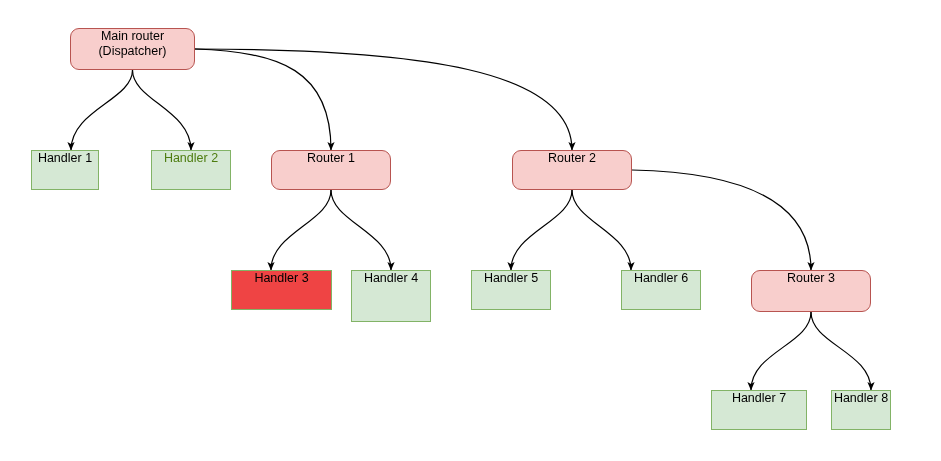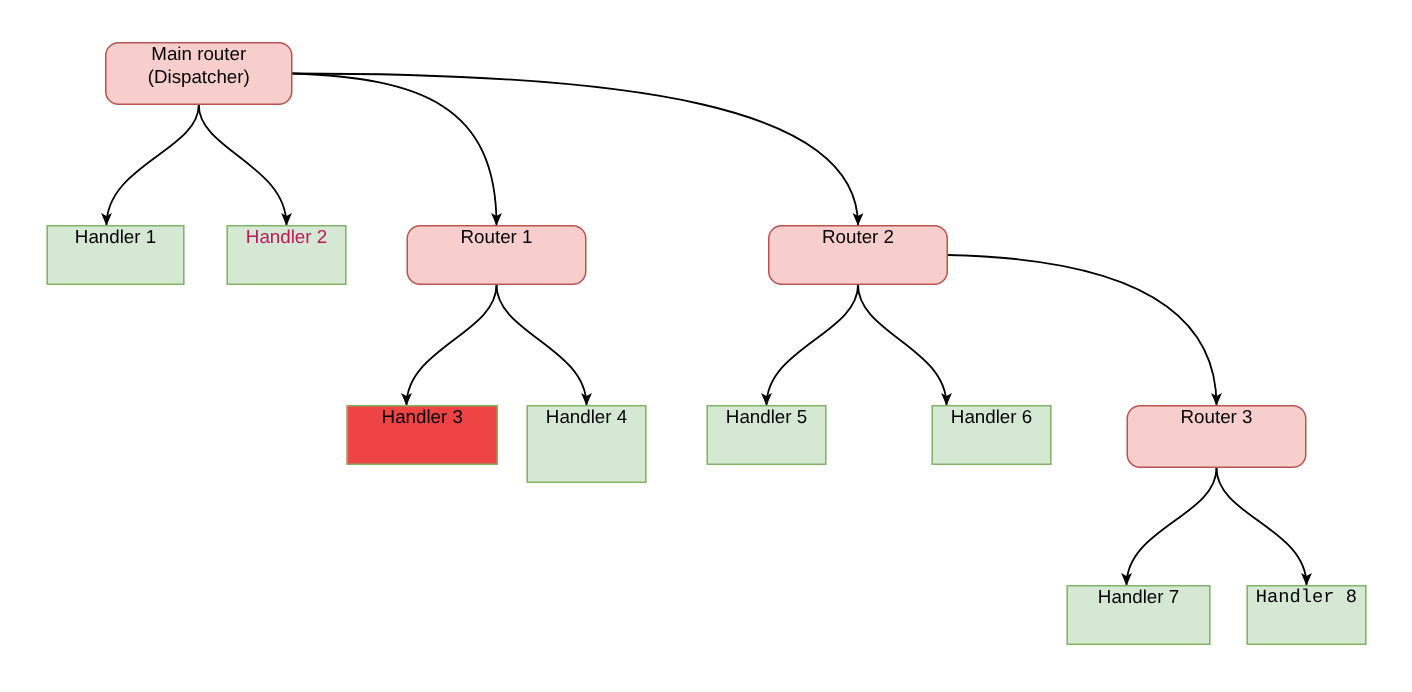--- a/index.html
+++ b/index.html
@@ -74,26 +74,26 @@
         <path d="M 572,190 C 572,222 631,232 631,270" fill="none" stroke="#000000" stroke-width="1.2" stroke-linecap="round" marker-end="url(#arrowhead)"></path>
         <path d="M 632,170 C 730,172 811,195 811,270" fill="none" stroke="#000000" stroke-width="1.2" stroke-linecap="round" marker-end="url(#arrowhead)"></path>
         <path d="M 811,312 C 811,344 751,352 751,390" fill="none" stroke="#000000" stroke-width="1.2" stroke-linecap="round" marker-end="url(#arrowhead)"></path>
         <path d="M 811,312 C 811,344 871,352 871,390" fill="none" stroke="#000000" stroke-width="1.2" stroke-linecap="round" marker-end="url(#arrowhead)"></path>
       </g>
   </svg>
 
   <div id="nodes-group">
       <div class="node node-router" style="left: 70px; top: 28px; width: 125px; height: 42px; background: rgb(248, 206, 204); border-color: rgb(184, 84, 80); color: rgb(0, 0, 0);"><span class="node-label">Main router
 (Dispatcher)</span></div>
-      <div class="node node-handler" style="left: 31px; top: 150px; width: 92px; height: 40px; background: rgb(213, 232, 212); border-color: rgb(130, 179, 102); color: rgb(0, 0, 0);"><span class="node-label">Handler 1</span></div>
-      <div class="node node-handler" style="left: 151px; top: 150px; width: 80px; height: 40px; background: rgb(213, 232, 212); border-color: rgb(130, 179, 102); color: #be185d;"><span class="node-label">Handler 2</span></div>
+      <div class="node node-handler" style="left: 31px; top: 150px; width: 68px; height: 40px; background: rgb(213, 232, 212); border-color: rgb(130, 179, 102); color: rgb(0, 0, 0);"><span class="node-label">Handler 1</span></div>
+      <div class="node node-handler" style="left: 151px; top: 150px; width: 80px; height: 40px; background: rgb(213, 232, 212); border-color: rgb(130, 179, 102); color: #4d7c0f;"><span class="node-label">Handler 2</span></div>
       <div class="node node-router" style="left: 271px; top: 150px; width: 120px; height: 40px; background: rgb(248, 206, 204); border-color: rgb(184, 84, 80); color: rgb(0, 0, 0);"><span class="node-label">Router 1</span></div>
       <div class="node node-router" style="left: 512px; top: 150px; width: 120px; height: 40px; background: rgb(248, 206, 204); border-color: rgb(184, 84, 80); color: rgb(0, 0, 0);"><span class="node-label">Router 2</span></div>
       <div class="node node-handler" style="left: 231px; top: 270px; width: 101px; height: 40px; background: #ef4444; border-color: rgb(130, 179, 102); color: rgb(0, 0, 0);"><span class="node-label">Handler 3</span></div>
       <div class="node node-handler" style="left: 351px; top: 270px; width: 80px; height: 52px; background: rgb(213, 232, 212); border-color: rgb(130, 179, 102); color: rgb(0, 0, 0);"><span class="node-label">Handler 4</span></div>
       <div class="node node-handler" style="left: 471px; top: 270px; width: 80px; height: 40px; background: rgb(213, 232, 212); border-color: rgb(130, 179, 102); color: rgb(0, 0, 0);"><span class="node-label">Handler 5</span></div>
       <div class="node node-handler" style="left: 591px; top: 270px; width: 80px; height: 40px; background: rgb(213, 232, 212); border-color: rgb(130, 179, 102); color: rgb(0, 0, 0); margin-left: 30px;"><span class="node-label">Handler 6</span></div>
       <div class="node node-router" style="left: 751px; top: 270px; width: 120px; height: 42px; background: rgb(248, 206, 204); border-color: rgb(184, 84, 80); color: rgb(0, 0, 0);"><span class="node-label">Router 3</span></div>
       <div class="node node-handler" style="left: 711px; top: 390px; width: 96px; height: 40px; background: rgb(213, 232, 212); border-color: rgb(130, 179, 102); color: rgb(0, 0, 0);"><span class="node-label">Handler 7</span></div>
-      <div class="node node-handler" style="left: 831px; top: 390px; width: 80px; height: 40px; background: rgb(213, 232, 212); border-color: rgb(130, 179, 102); color: rgb(0, 0, 0); font-family: Liberation Mono, monospace;"><span class="node-label">Handler 8</span></div>
+      <div class="node node-handler" style="left: 831px; top: 390px; width: 60px; height: 40px; background: rgb(213, 232, 212); border-color: rgb(130, 179, 102); color: rgb(0, 0, 0);"><span class="node-label">Handler 8</span></div>
     </div>
 
 </div>
 
 </body></html>

